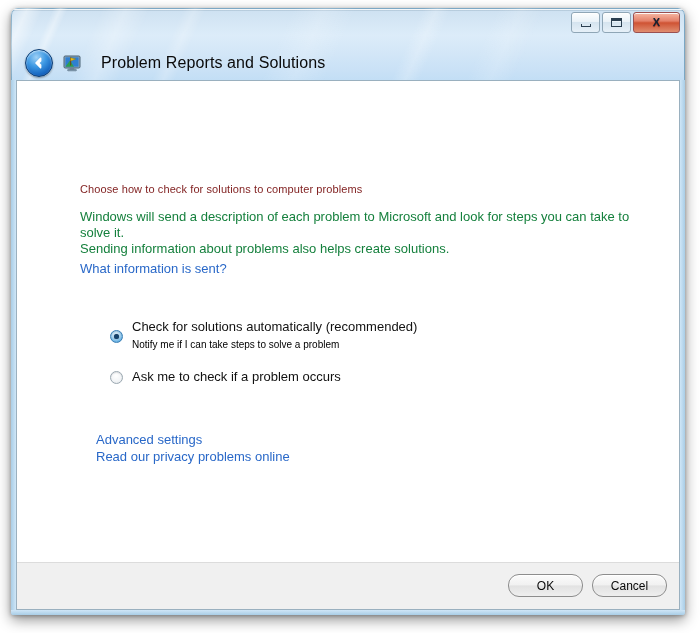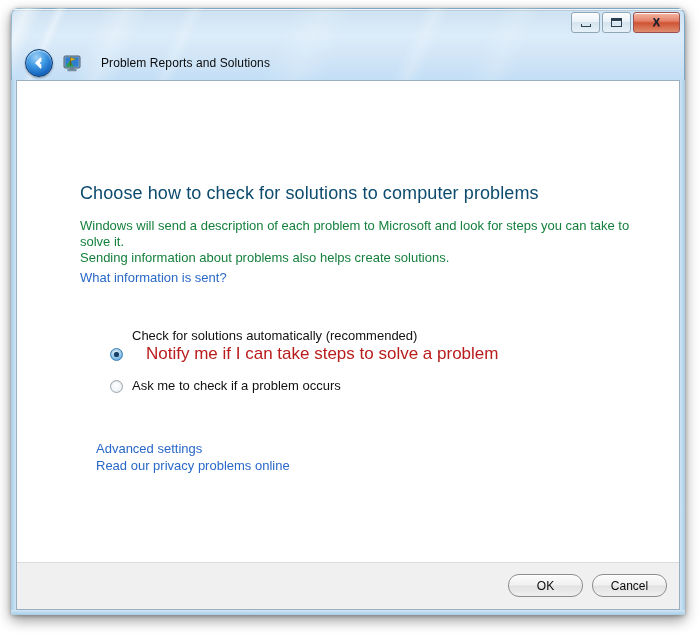--- a/index.html
+++ b/index.html
@@ -189,21 +189,21 @@
 
   .appicon {
     margin-left: 10px;
     width: 18px; height: 18px;
     flex: 0 0 auto;
     position: relative;
   }
 
   .wintitle {
     margin-left: 20px;
-    font-size: 12px;
+    font-size: 16px;
     color: #0a0a0a;
     white-space: nowrap;
     letter-spacing: 0.1px;
   }
 
   
   .client {
     position: absolute;
     left: 5px;
     top: 72px;
@@ -224,22 +224,22 @@
   }
 
   .inner {
     position: absolute;
     left: 63px;
     top: 102px;
     right: 20px;
   }
 
   .heading {
-    font-size: 18px;
-    color: #0c4a6e;
+    font-size: 11px;
+    color: #7f1d1d;
     margin: 0 0 14px 0;
     font-weight: normal;
     letter-spacing: 0.1px;
   }
 
   .bodytext {
     font-size: 13px;
     color: #15803d;
     line-height: 16px;
     margin: 0;
@@ -256,21 +256,21 @@
 
   .link-row { margin-top: 2px; }
 
   
   .options {
     margin-top: 42px;
     margin-left: 30px;
   }
   .opt {
     display: flex;
-    align-items: flex-end;
+    align-items: center;
   }
   .opt + .opt { margin-top: 17px; }
 
   .radio {
     width: 13px; height: 13px;
     border-radius: 50%;
     flex: 0 0 auto;
     margin-top: 2px;
     box-sizing: border-box;
     position: relative;
@@ -294,25 +294,24 @@
   }
 
   .opt-labels { margin-left: 9px; }
   .opt-main {
     font-size: 13px;
     color: #111111;
     line-height: 15px;
     cursor: pointer;
   }
   .opt-sub {
-    font-size: 17px;
-    color: #b91c1c;
+    font-size: 10px;
+    color: #000000;
     line-height: 15px;
     margin-top: 3px;
-    margin-left: 14px;
   }
 
   .bottom-links {
     margin-top: 47px;
     margin-left: 16px;
   }
   .bottom-links .link { display: block; line-height: 17px; }
 
   
   .footer {

